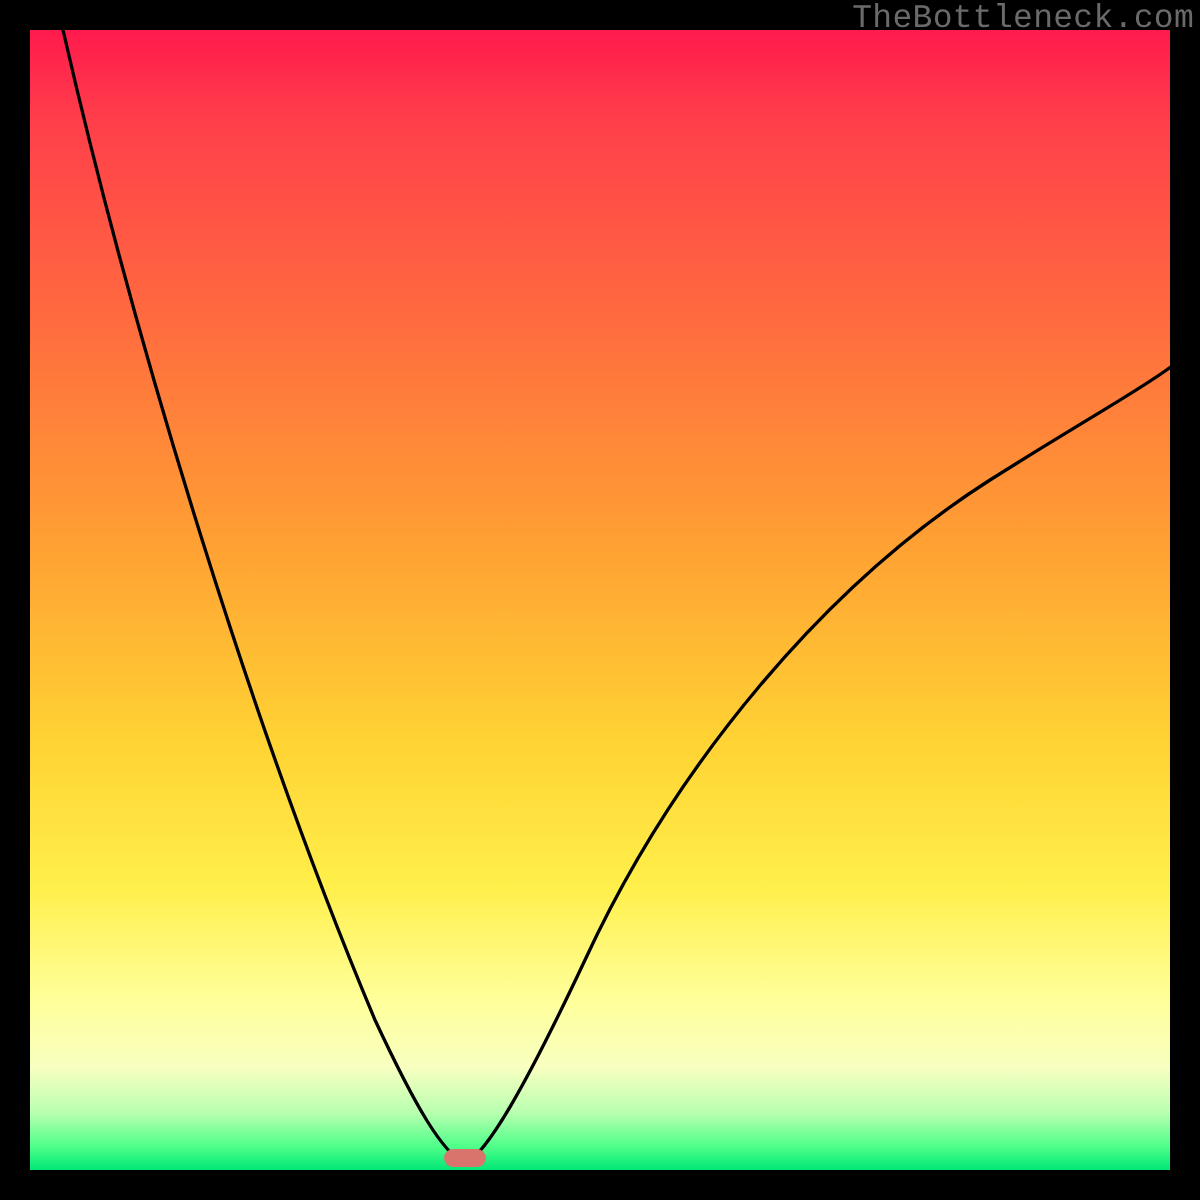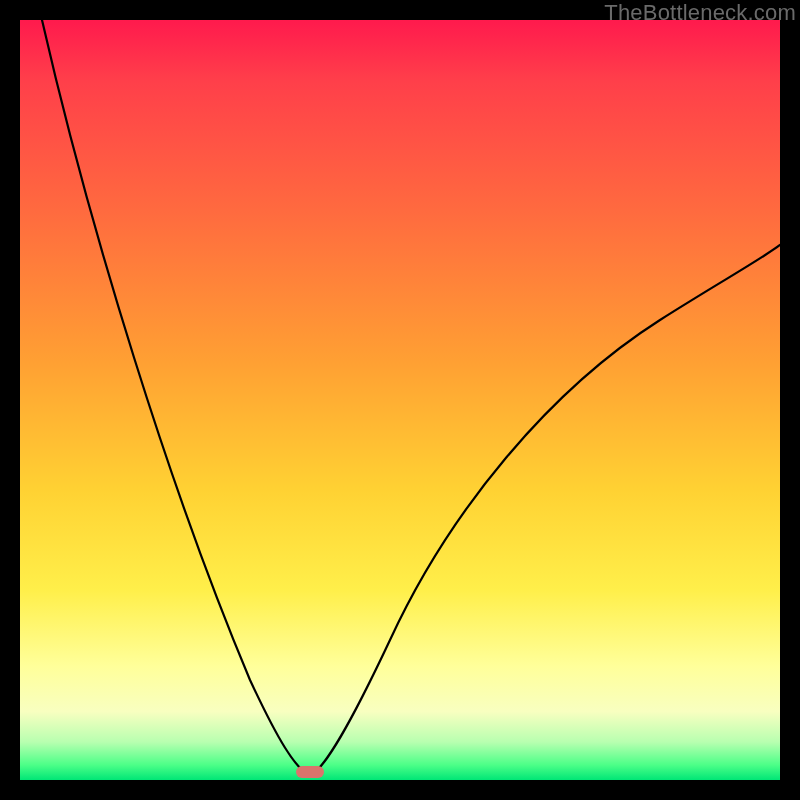--- a/index.html
+++ b/index.html
@@ -42,20 +42,21 @@
     );
   }
   .watermark {
     position: absolute;
     top: 0px;
     right: 4px;
     color: #6a6a6a;
     font-size: 22px;
     letter-spacing: 0.2px;
     user-select: none;
+    font-family: Liberation Mono, monospace;
   }
   svg.curve {
     position: absolute;
     left: 0;
     top: 0;
     width: 760px;
     height: 760px;
   }
   .marker {
     position: absolute;

